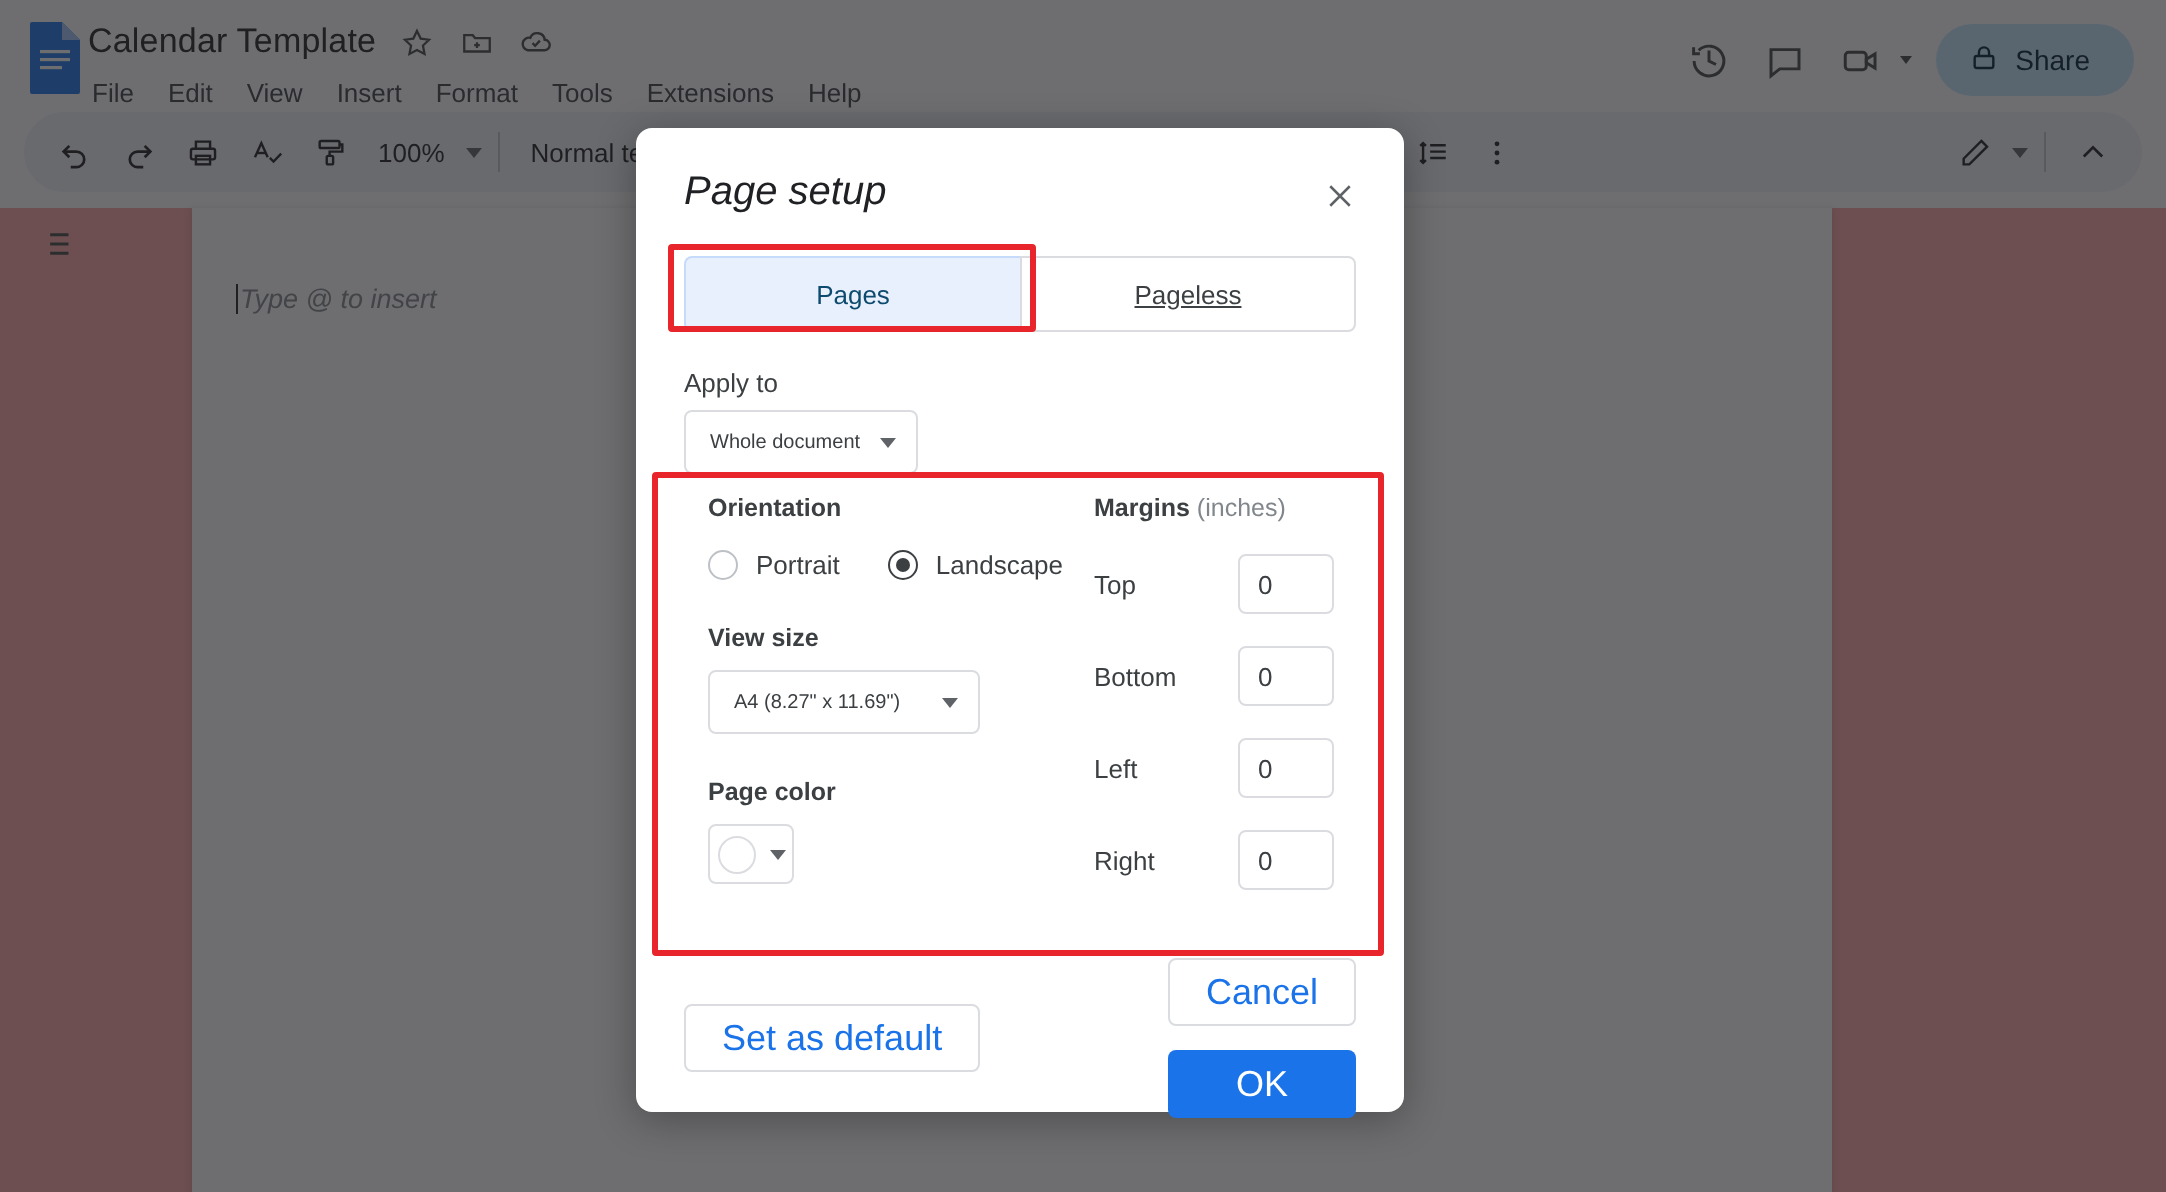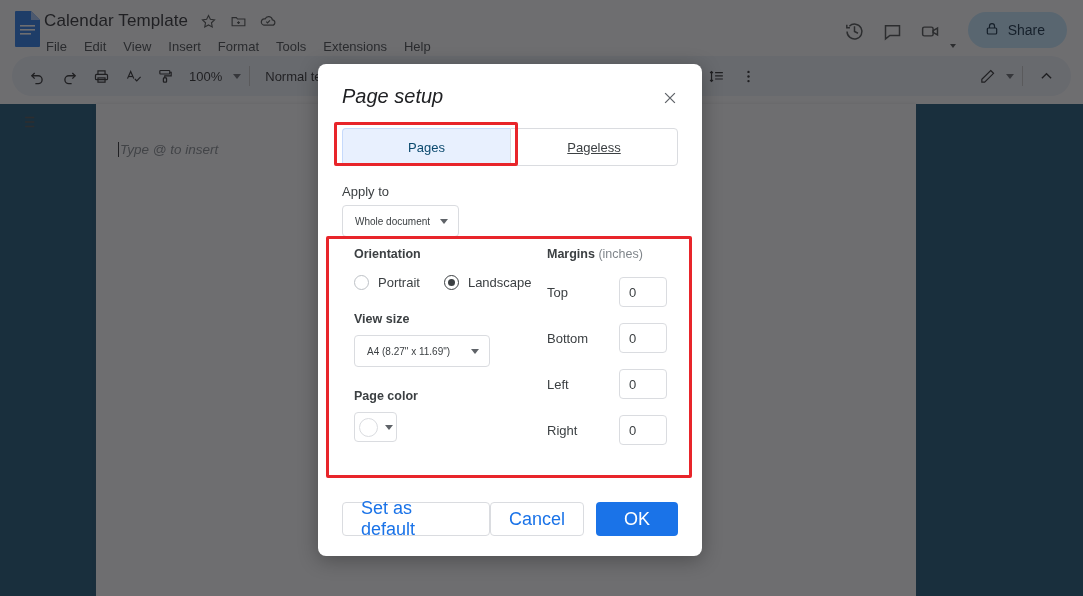--- a/index.html
+++ b/index.html
@@ -17,34 +17,34 @@
 
   .topbar { display: flex; align-items: flex-start; padding: 8px 16px 0 12px; height: 56px; }
   .docs-logo { width: 32px; height: 38px; margin-top: 2px; flex: none; }
   .title-wrap { margin-left: 0; flex: 1 1 auto; min-width: 0; }
   .title-row { display: flex; align-items: center; gap: 10px; height: 26px; }
   .doc-title { font-size: 17px; color: #202124; letter-spacing: .1px; white-space: nowrap; }
   .title-icon { width: 20px; height: 20px; display: inline-flex; align-items: center; justify-content: center; color: #444746; }
   .menu-row { display: flex; align-items: center; gap: 17px; height: 22px; margin-top: 1px; padding-left: 2px; }
   .menu-item { font-size: 13px; color: #3c4043; white-space: nowrap; }
 
-  .top-right { display: flex; align-items: flex-end; gap: 4px; margin-top: 4px; }
+  .top-right { display: flex; align-items: center; gap: 4px; margin-top: 4px; }
   .icon-btn { width: 34px; height: 34px; border-radius: 50%; display: flex; align-items: center; justify-content: center; color: #444746; }
   .caret-sm { width: 0; height: 0; border-left: 3.5px solid transparent; border-right: 3.5px solid transparent; border-top: 4px solid #444746; margin-left: -2px; margin-right: 2px; }
   .share-btn { display: flex; align-items: center; gap: 8px; height: 36px; padding: 0 22px 0 16px; margin-left: 6px;
                border-radius: 18px; background: #c2e7ff; color: #001d35; font-size: 14px; }
 
   .toolbar-wrap { padding: 0 12px; }
   .toolbar { display: flex; align-items: center; height: 40px; background: #edf2fa; border-radius: 20px; padding: 0 10px; gap: 2px; }
   .tb-btn { width: 30px; height: 30px; border-radius: 50%; display: flex; align-items: center; justify-content: center; color: #1f1f1f; flex: none; }
   .tb-text { height: 28px; display: flex; align-items: center; padding: 0 7px; font-size: 13px; color: #1f1f1f; border-radius: 4px; white-space: nowrap; }
   .tb-sep { width: 1px; height: 20px; background: #c7c7c7; margin: 0 6px; flex: none; }
   .tb-spacer { flex: 1 1 auto; }
 
-  .doc-area { position: absolute; left: 0; right: 0; top: 104px; bottom: 0; background: #0c4a6e; }
+  .doc-area { position: absolute; left: 0; right: 0; top: 104px; bottom: 0; background: #fca5a5; }
   .outline-icon { position: absolute; left: 18px; top: 8px; color: #444746; }
   .page-sheet { position: absolute; left: 96px; top: 0; width: 820px; height: 520px; background: #ffffff;
                 box-shadow: 0 1px 3px 1px rgba(60,64,67,.15); }
   .page-placeholder { position: absolute; left: 22px; top: 38px; font-size: 13.5px; font-style: italic; color: #80868b; }
   .caret-bar { display: inline-block; width: 1px; height: 15px; background: #202124; vertical-align: -3px; margin-right: 1px; }
 
   
   .scrim { position: absolute; inset: 0; background: rgba(32,33,36,.65); }
   .dialog { position: absolute; left: 318px; top: 64px; width: 384px; height: 492px;
             background: #fff; border-radius: 8px; box-shadow: 0 4px 20px rgba(0,0,0,.3); padding: 0; }
@@ -94,21 +94,21 @@
   #rb-pages { left: 334px; top: 122px; width: 184px; height: 44px; }
   #rb-settings { left: 326px; top: 236px; width: 366px; height: 242px; }
 
   .dlg-foot { position: absolute; left: 0; right: 0; bottom: 0; height: 74px; display: flex; align-items: center;
               padding: 0 24px; }
   .btn { height: 34px; border-radius: 4px; display: flex; align-items: center; justify-content: center;
          font-size: 18px; padding: 0 18px; }
   .btn.outline { border: 1px solid #dadce0; color: #1a73e8; background: #fff; }
   .btn.primary { background: #1a73e8; color: #fff; padding: 0 28px; }
   .foot-gap { flex: 1 1 auto; }
-  .foot-right { display: flex; gap: 12px; }
+  .foot-right { display: flex; gap: 12px; flex-direction: column; }
 </style>
 </head>
 <body>
 
 <div id="app">
 
   <div class="docs-chrome">
 
     <div class="topbar">
       <div class="docs-logo">

